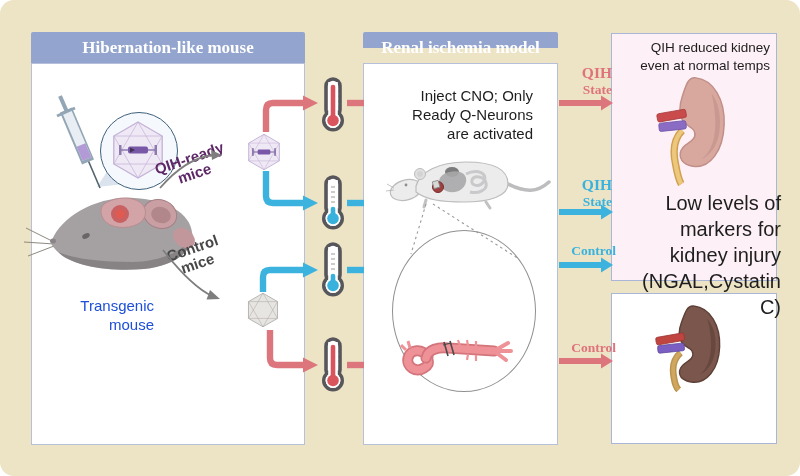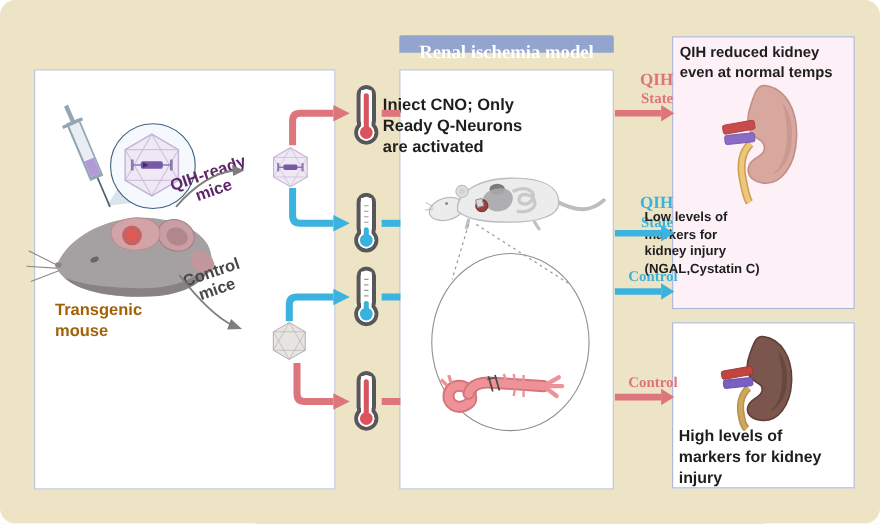--- a/index.html
+++ b/index.html
@@ -3,38 +3,41 @@
 <meta charset="utf-8">
 <style>
   html,body{margin:0;padding:0;background:#fff;font-family:"Liberation Sans","DejaVu Sans",sans-serif;}
   #canvas{position:relative;width:800px;height:476px;background:#ede4c5;border-radius:14px;overflow:hidden;}
   .panel-header{position:absolute;background:#93a5ce;color:#fff;text-align:center;
     font-family:"Liberation Serif","DejaVu Serif",serif;font-weight:bold;font-size:17px;line-height:31px;
     border-radius:2px 2px 0 0;z-index:4;}
   .panel-body{position:absolute;background:#fff;border:1.4px solid #b6c0da;box-sizing:border-box;z-index:2;}
   .outcome{position:absolute;border:1.4px solid #a9b6d8;box-sizing:border-box;z-index:2;}
   .ml{white-space:pre-line;}
-  .cap{position:absolute;text-align:left;font-weight:bold;color:#1e1e1e;z-index:12;}
+  .cap{position:absolute;text-align:right;font-weight:normal;color:#1e1e1e;z-index:12;}
   .flow-label{position:absolute;text-align:right;font-family:"Liberation Serif","DejaVu Serif",serif;
     font-weight:bold;font-size:13.5px;line-height:1.15;z-index:12;}
   .flow-label.two::first-line{font-size:15.5px;}
   .flow-label.warm{color:#df737c;}
   .flow-label.cold{color:#39b3de;}
   .rot-label{position:absolute;text-align:center;font-weight:bold;font-size:15px;line-height:1.08;z-index:14;}
   .therm{position:absolute;width:26px;height:56px;z-index:16;}
   svg{display:block;}
   .abs{position:absolute;}
   #zoom-circle{position:absolute;left:392px;top:230px;width:142px;height:160px;background:#fff;
     border:1.3px solid #909090;border-radius:50%;z-index:8;}
 </style>
 </head>
 <body>
 
 <div id="canvas">
 
+  <div class="panel-header" style="left:31px;top:32px;width:274px;height:31px;">
+    <span>Hibernation-like mouse</span>
+  </div>
   <div class="panel-body" style="left:31px;top:63px;width:274px;height:382px;"></div>
 
   <div class="panel-header" style="left:363px;top:32px;width:195px;height:16px;">
     <span>Renal ischemia model</span>
   </div>
   <div class="panel-body" style="left:363px;top:63px;width:195px;height:382px;"></div>
 
   <div class="outcome" style="left:611px;top:33px;width:166px;height:248px;background:#fdf0f6;"></div>
   <div class="outcome" style="left:611px;top:293px;width:166px;height:151px;background:#ffffff;"></div>
 
@@ -98,21 +101,21 @@
   </svg>
 
   <div class="rot-label" style="left:146px;top:150px;width:92px;transform:rotate(-19deg);color:#5e2767;">
     <span class="ml">QIH-ready
 mice</span>
   </div>
   <div class="rot-label" style="left:150px;top:240px;width:90px;transform:rotate(-19deg);color:#474747;">
     <span class="ml">Control
 mice</span>
   </div>
-  <div class="cap ml" style="left:50px;top:272px;width:104px;font-size:15px;line-height:1.28;color:#a16207;">Transgenic
+  <div class="cap ml" style="left:50px;top:296px;width:104px;font-size:15px;line-height:1.28;color:#1d4ed8;">Transgenic
 mouse</div>
 
   <div class="cap ml" style="left:348px;top:86px;width:185px;font-size:15px;line-height:1.28;">Inject CNO; Only
 Ready Q-Neurons
 are activated</div>
 
   <svg class="abs" style="left:386px;top:152px;z-index:6;" width="165" height="58" viewBox="0 0 165 58">
     <path d="M118,30 C140,42 152,40 163,30" stroke="#bdbcbe" stroke-width="3.5" fill="none" stroke-linecap="round"></path>
     <ellipse cx="20" cy="38" rx="16" ry="10" transform="rotate(-15 20 38)" fill="#ececed" stroke="#bcbbbd" stroke-width="1.2"></ellipse>
     <path d="M30,34 C34,20 52,10 80,10 C108,10 122,18 122,32 C122,44 104,50 78,50 C56,50 40,48 30,40 Z" fill="#ececed" stroke="#bcbbbd" stroke-width="1.2"></path>
@@ -260,35 +263,32 @@
     <path d="M30,58 C22,66 20,78 23,92 C25,103 27,110 29,113" stroke="#d0a052" stroke-width="7.5" fill="none"></path>
     <path d="M30,58 C22,66 20,78 23,92 C25,103 27,110 29,113" stroke="#ecc77c" stroke-width="4.5" fill="none"></path>
     <g transform="rotate(-6 22 53)">
       <rect x="6" y="49" width="28" height="8.5" rx="2" fill="#8a6cc5" stroke="#6f54a8" stroke-width="0.8"></rect>
     </g>
     <g transform="rotate(-10 22 42)">
       <rect x="4" y="38" width="30" height="8.5" rx="2" fill="#c94b4b" stroke="#a83a3c" stroke-width="0.8"></rect>
     </g>
   </svg>
 
-  <div class="cap ml" style="left:586px;top:190px;width:154px;font-size:12px;line-height:1.3;">Low levels of
+  <div class="cap ml" style="left:627px;top:190px;width:154px;font-size:20px;line-height:1.3;">Low levels of
 markers for
 kidney injury
 (NGAL,Cystatin C)</div>
 
   <svg class="abs" style="left:652px;top:302px;z-index:10;" width="80" height="90" viewBox="0 0 84 92">
     <path d="M44,3 C61,5 72,23 71,46 C70,70 57,84 43,83 C34,82 28,78 29,71 C30,65 35,63 39,60 C43,57 44,54 42,50 C40,47 34,46 31,41 C28,36 28,28 31,20 C35,9 37,2 44,3 Z" fill="#7a564c" stroke="#5f4037" stroke-width="1.5"></path>
     <path d="M58,16 C66,26 68,38 66,52 C64,64 57,72 50,75 C59,68 62,56 62,43 C62,32 60,23 58,16 Z" fill="#5c3f36" opacity="0.6"></path>
     <path d="M30,52 C23,58 21,68 23,78 C24,85 26,89 28,91" stroke="#b9924e" stroke-width="7" fill="none"></path>
     <path d="M30,52 C23,58 21,68 23,78 C24,85 26,89 28,91" stroke="#cfa75f" stroke-width="4" fill="none"></path>
     <g transform="rotate(-6 22 47)">
       <rect x="6" y="43" width="28" height="8" rx="2" fill="#7b5ec1" stroke="#6149a0" stroke-width="0.8"></rect>
     </g>
     <g transform="rotate(-10 22 37)">
       <rect x="4" y="33" width="30" height="8" rx="2" fill="#c04440" stroke="#9c3532" stroke-width="0.8"></rect>
     </g>
   </svg>
 
-  <div class="cap ml" style="left:617px;top:388px;width:154px;font-size:14.5px;line-height:1.3;">High levels of
-markers for kidney
-injury</div>
 
 </div>
 
 </body></html>

